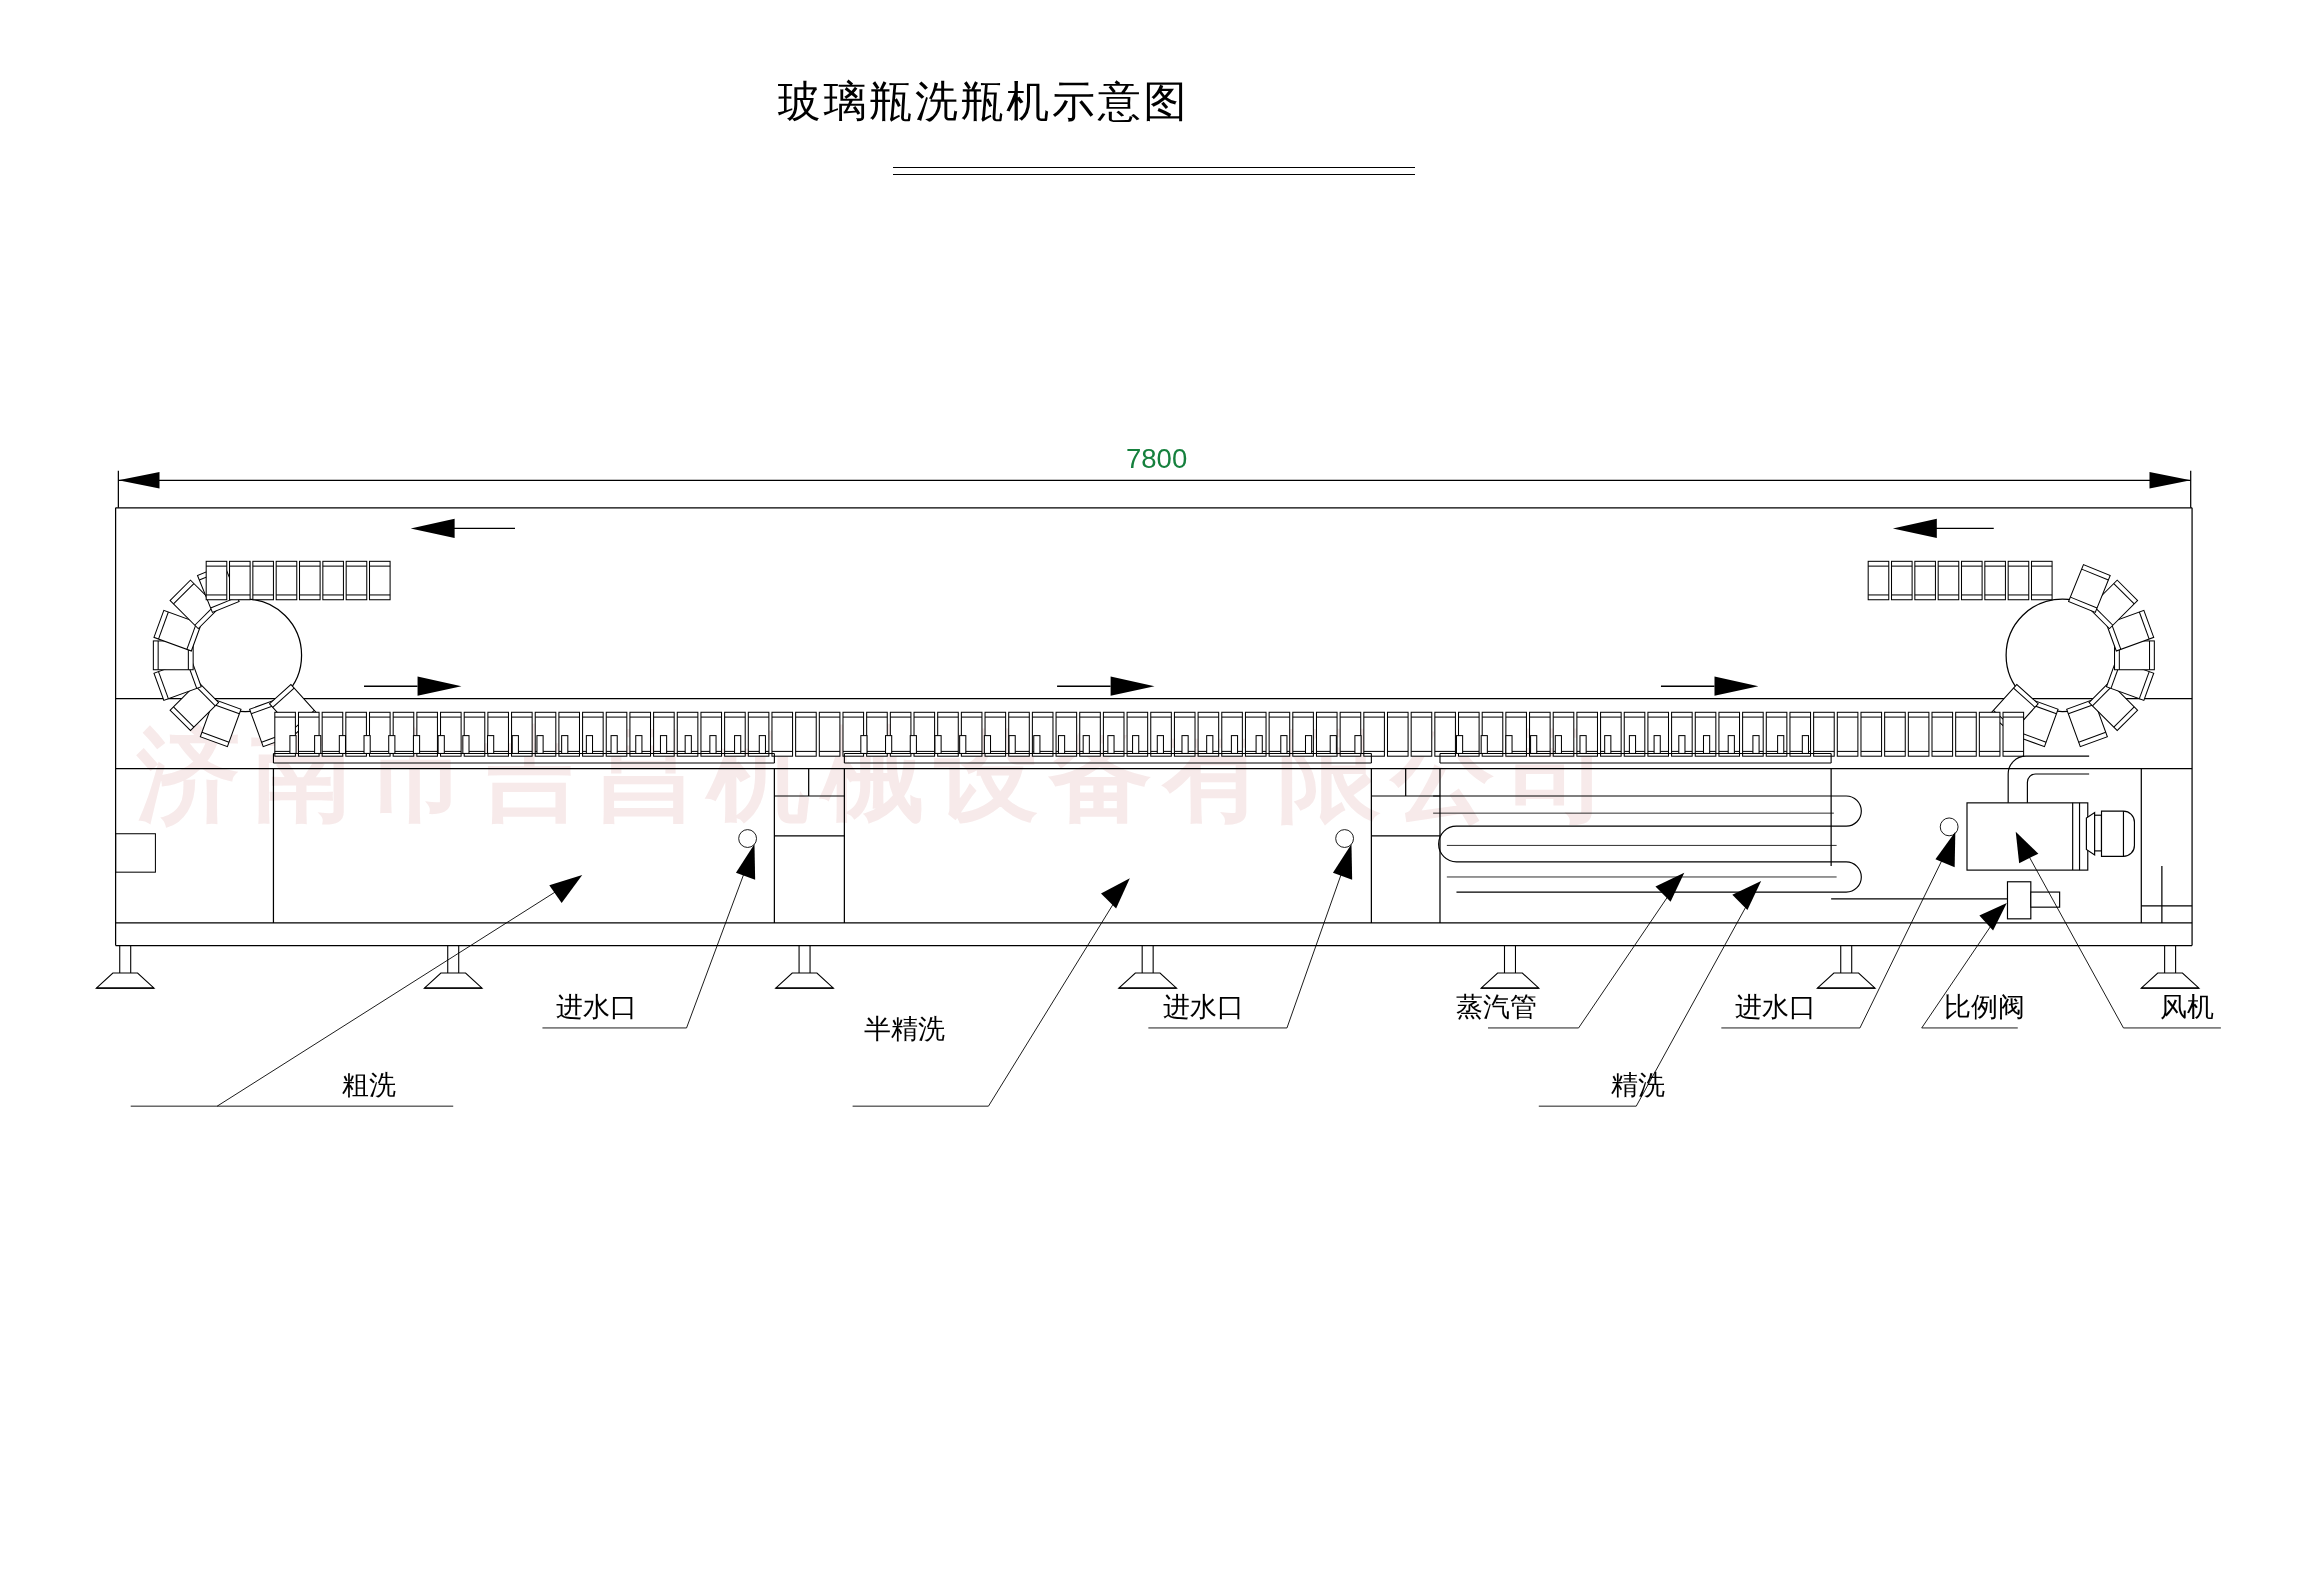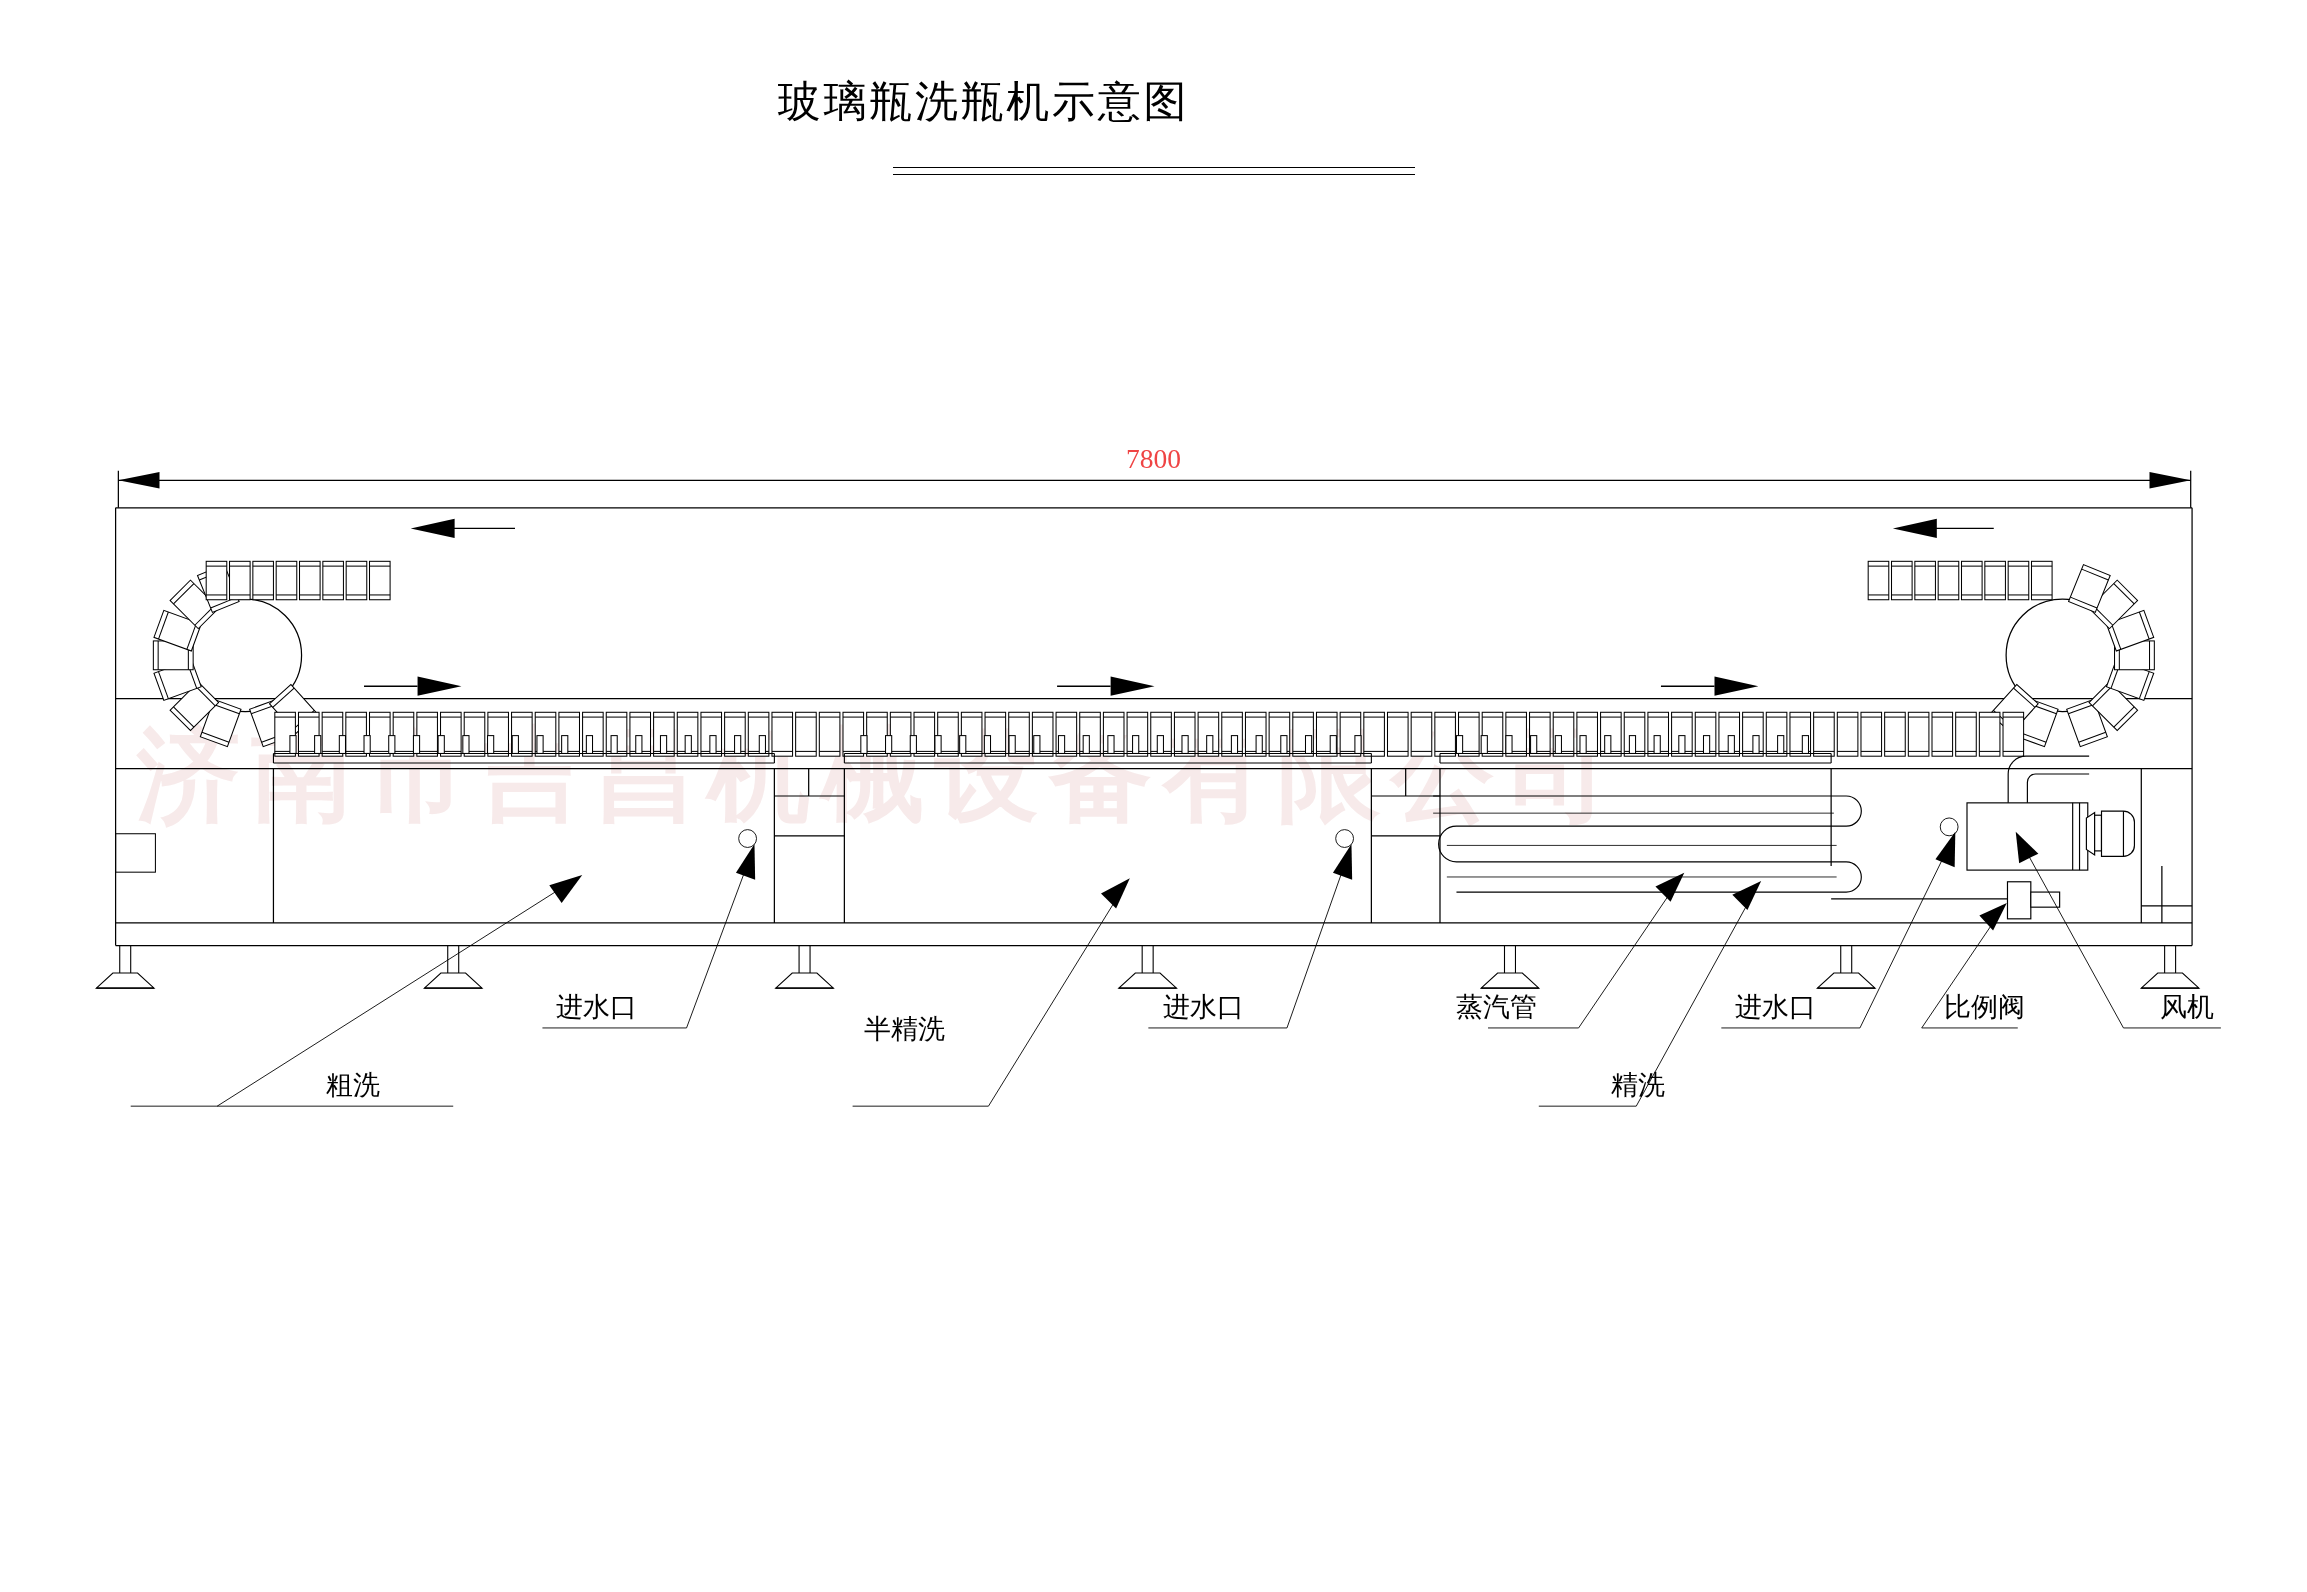--- a/index.html
+++ b/index.html
@@ -24,22 +24,22 @@
   }
   .ttl-rule1,.ttl-rule2{
     position:absolute;left:50%;transform:translateX(-50%);
     height:0;border-top:1.4px solid #000;width:522px;
   }
   .ttl-rule1{top:167px;}
   .ttl-rule2{top:174px;}
 
   .dimtxt{
     position:absolute;
-    font-family:Liberation Serif, serif;
-    font-size:27.5px;color:#ef4444;white-space:nowrap;
+    font-family:Liberation Sans, sans-serif;
+    font-size:27.5px;color:#15803d;white-space:nowrap;
   }
 
   .lbl{
     position:absolute;
     font-family:"DejaVu Serif","Liberation Serif",serif;
     font-size:27px;color:#000;white-space:nowrap;line-height:1;
   }
 
   .wm{
     position:absolute;
@@ -710,21 +710,21 @@
         <g>
           <line x1="3094" y1="1498" x2="2942" y2="1222"></line>
           <polygon points="2937,1212 2942,1258 2970,1244" fill="#000" stroke="none"></polygon>
           <line x1="3094" y1="1498" x2="3236" y2="1498"></line>
         </g>
       </g>
 
     </g>
   </svg>
 
-  <div class="lbl" style="left:326px;top:1071px;">粗洗</div>
+  <div class="lbl" style="left:342px;top:1071px;">粗洗</div>
   <div class="lbl" style="left:556px;top:993px;">进水口</div>
   <div class="lbl" style="left:858px;top:1015px;margin-left:6px;">半精洗</div>
   <div class="lbl" style="left:1163px;top:993px;">进水口</div>
   <div class="lbl" style="left:1456px;top:993px;">蒸汽管</div>
   <div class="lbl" style="left:1611px;top:1071px;">精洗</div>
   <div class="lbl" style="left:1735px;top:993px;">进水口</div>
   <div class="lbl" style="left:1936px;top:993px;margin-left:8px;">比例阀</div>
   <div class="lbl" style="left:2136px;top:993px;margin-left:24px;">风机</div>
 
 </div>

